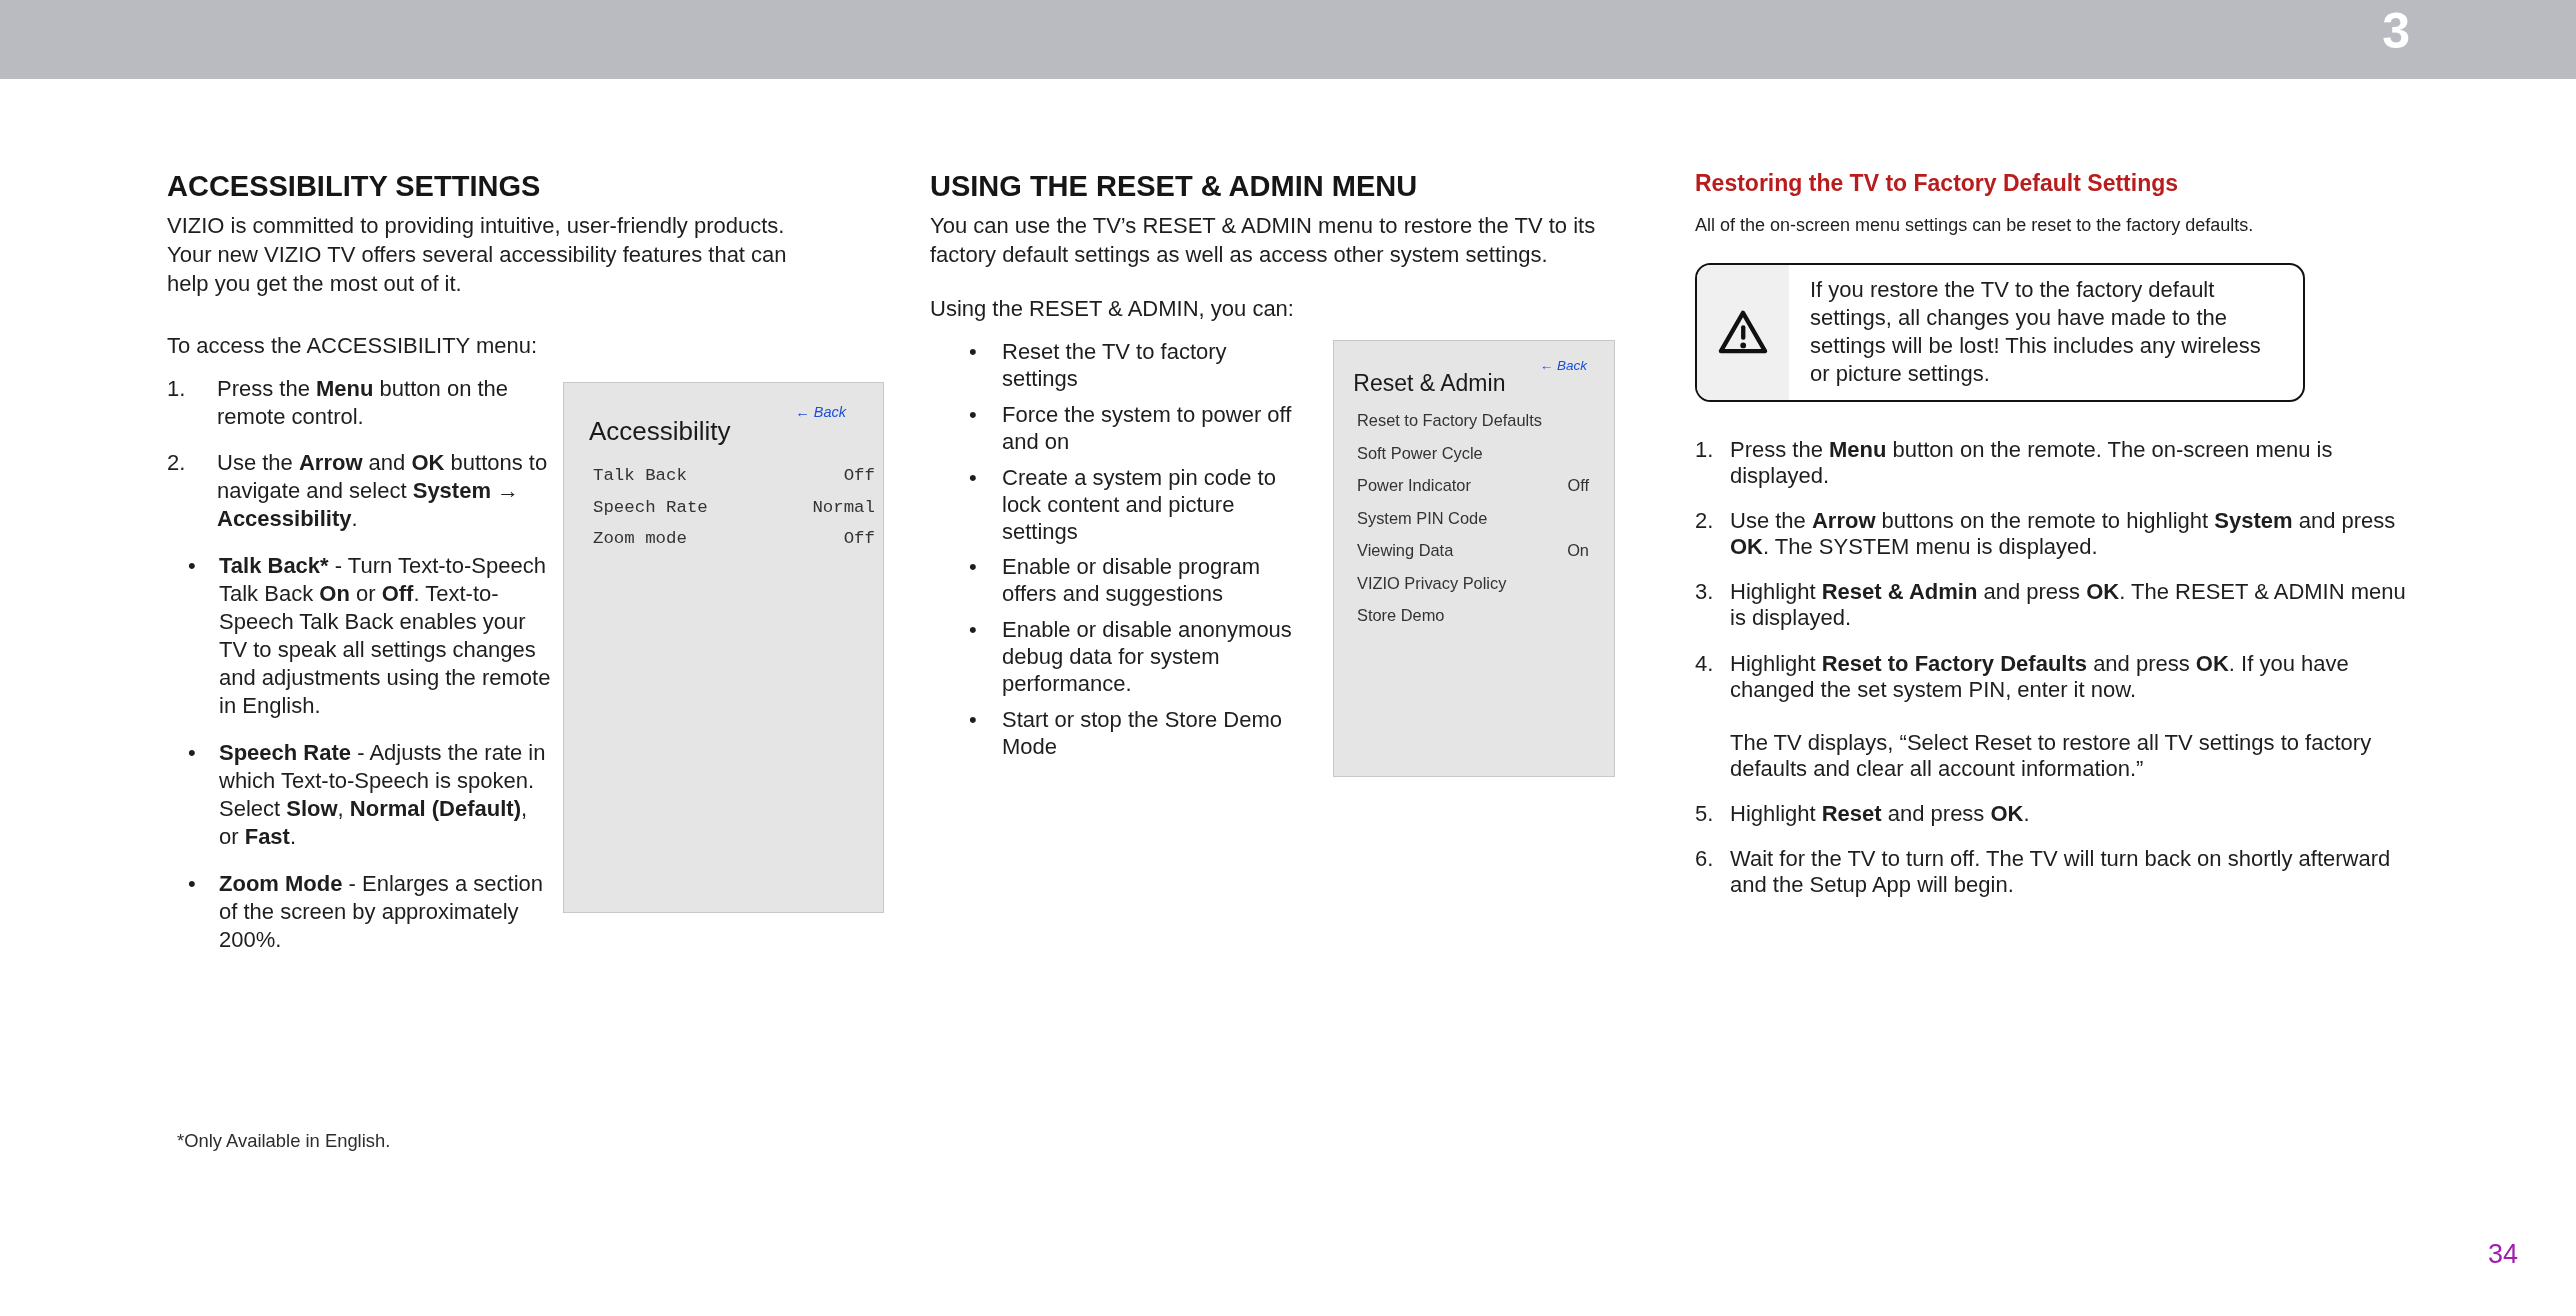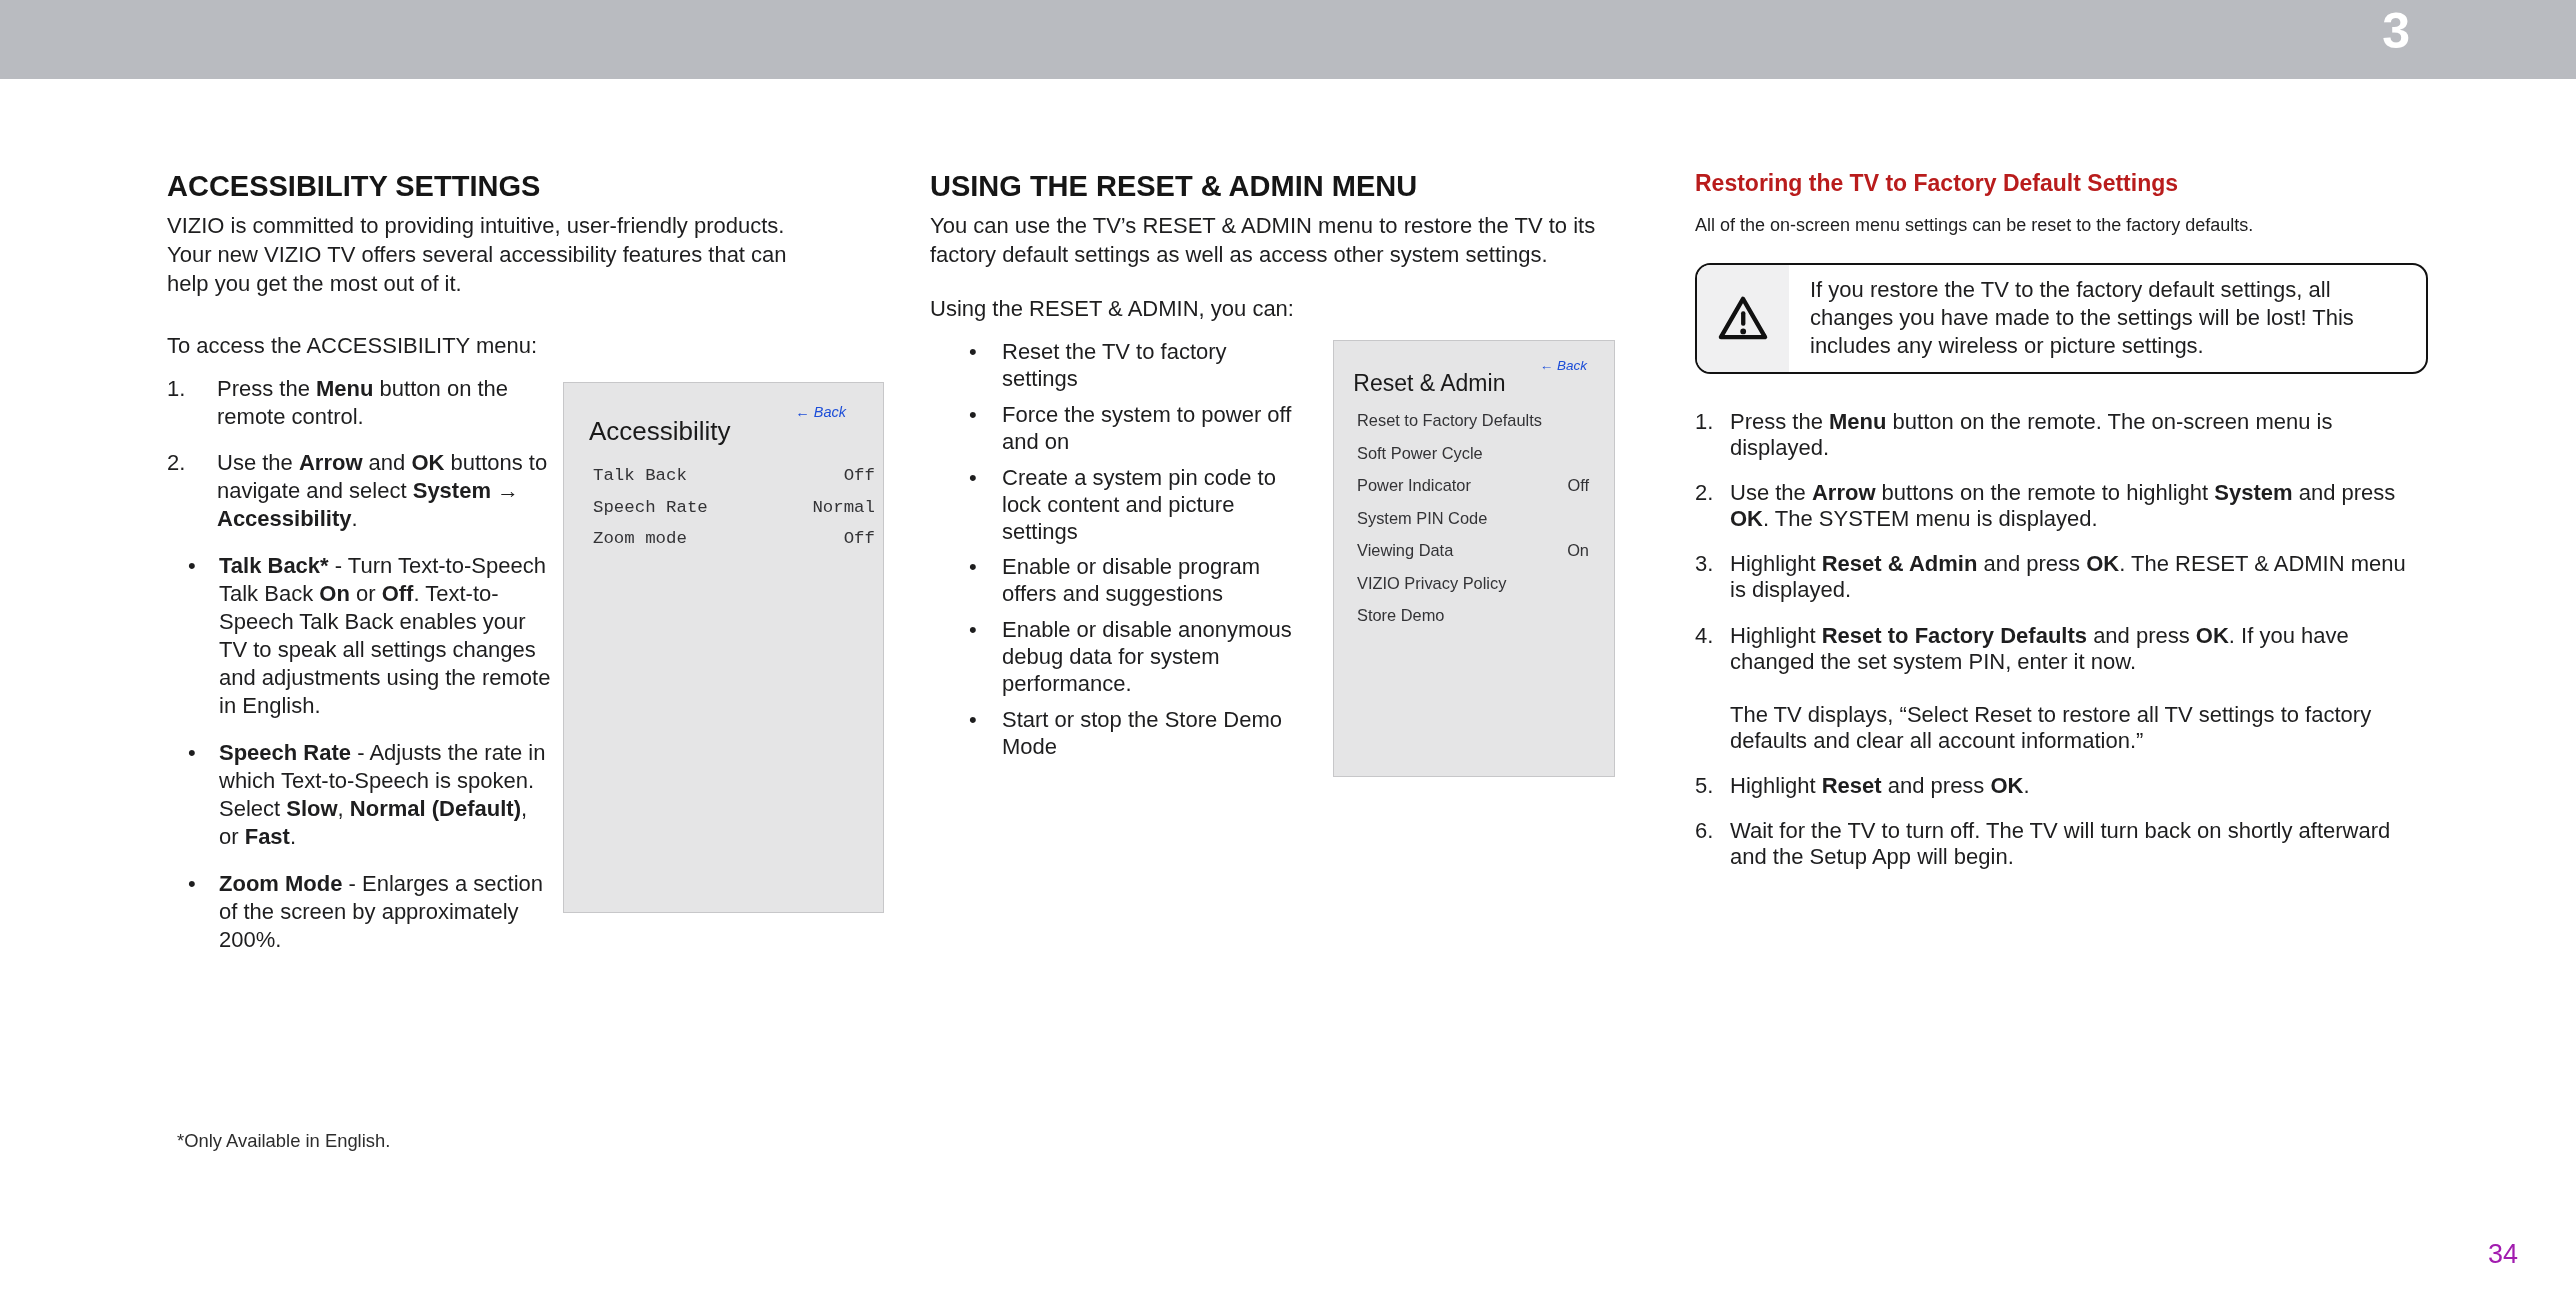--- a/index.html
+++ b/index.html
@@ -55,21 +55,21 @@
   .col2 .intro{font-size:22px;line-height:29px;margin-bottom:25px;}
   .col2 .lead{font-size:22px;line-height:29px;margin-bottom:15.5px;}
   .col2 .bullets{width:390px;}
   .col2 .bullet{margin-bottom:8.7px;}
   .col2 .bullet .dot{flex:0 0 33px;margin-left:39px;font-size:22px;line-height:27px;}
   .col2 .bullet .txt{flex:1;font-size:22px;line-height:27px;max-width:299px;}
 
   
   .col3{position:absolute;left:1695px;top:170px;width:715px;}
   .col3 .intro{font-size:18px;line-height:28px;text-align:justify;margin-bottom:24px;}
-  .warnbox{box-sizing:border-box;width:733px;min-height:110px;border:2.9px solid #121212;border-radius:15.5px;display:flex;overflow:hidden;margin-bottom:35px;background:#ffffff;}
+  .warnbox{box-sizing:border-box;width:610px;min-height:110px;border:2.9px solid #121212;border-radius:15.5px;display:flex;overflow:hidden;margin-bottom:35px;background:#ffffff;}
   .warn-icon-cell{flex:0 0 92px;background:#f0f0f1;display:flex;align-items:center;justify-content:center;}
   .warn-text{flex:1;display:flex;align-items:center;padding:11.6px 19.3px 11.6px 21px;font-size:22px;line-height:28px;}
   .col3 .lead{font-size:22px;line-height:28px;margin-bottom:19.3px;}
   .col3 .step{margin-bottom:19.3px;}
   .col3 .step .num{flex:0 0 35px;font-size:22px;line-height:26px;}
   .col3 .step .txt{flex:1;font-size:22px;line-height:26px;}
   .col3 .note{margin-top:27px;font-size:22px;line-height:26px;}
 
   
   .footnote{position:absolute;left:177px;top:1130px;font-size:18.4px;color:#2d2d2d;}

